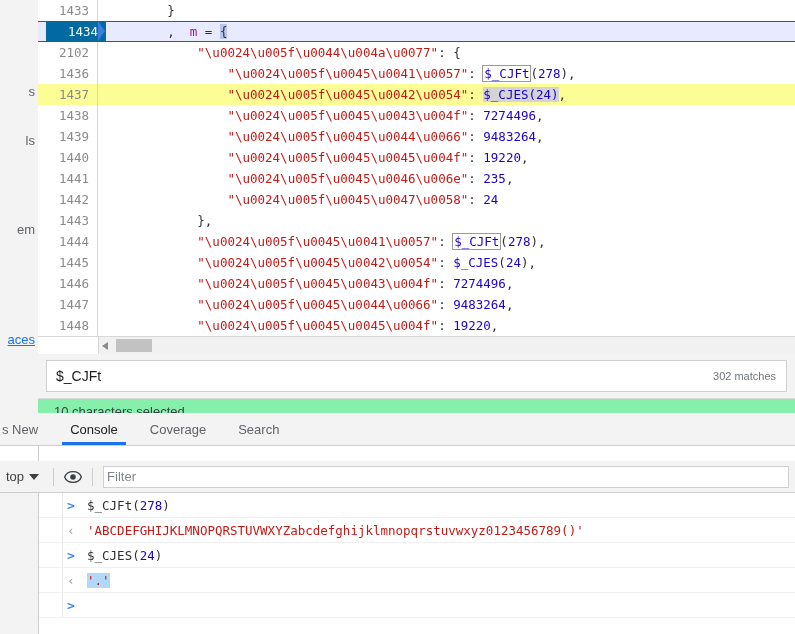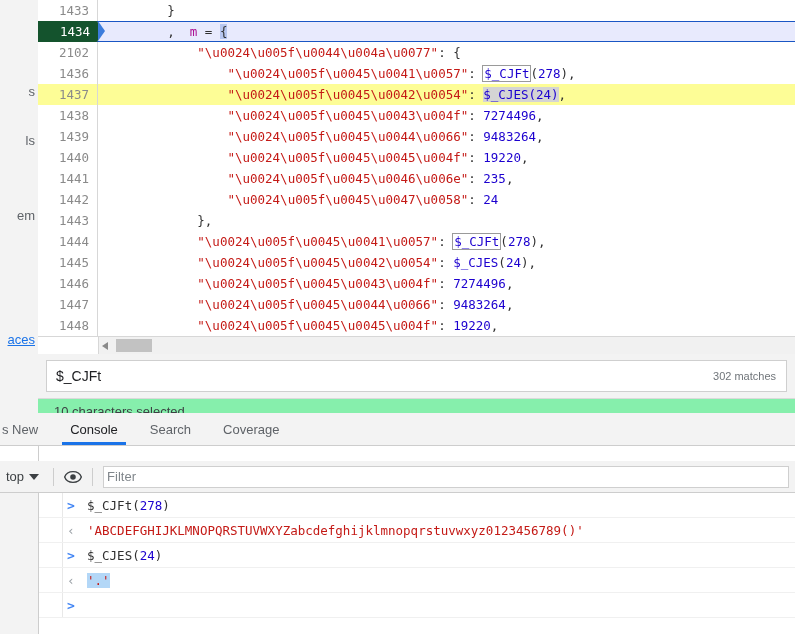--- a/index.html
+++ b/index.html
@@ -48,22 +48,23 @@
   }
   .code-line.active  { background: #e8eaFD; box-shadow: inset 0 1px 0 #1a56c4, inset 0 -1px 0 #1a56c4; }
   .code-line.hl      { background: #fdfd96; padding-left: 12px; }
   .gutter {
     position: absolute; left: 0; top: 0; width: 60px; height: 21px;
     text-align: right; padding-right: 8px; box-sizing: border-box;
     color: #8a8a8a; font-family: "DejaVu Sans Mono", monospace; font-size: 12.5px;
     border-right: 1px solid #d7d7d7;
   }
   .code-line.active .gutter {
-    background: #14532d; color: #ffffff; border-right: none;
+    background: #0369a1; color: #ffffff; border-right: none;
     border-radius: 0 2px 2px 0;
+    margin-left: 8px;
   }
   .gutter-arrow {
     position: absolute; left: 60px; top: 0;
     width: 0; height: 0;
     border-left: 7px solid #3c7cdc;
     border-top: 10.5px solid transparent;
     border-bottom: 10.5px solid transparent;
   }
   .code-text {
     position: absolute; left: 69px; top: 0; height: 21px;
@@ -209,21 +210,21 @@
 </style>
 </head>
 <body>
 
 <div id="app">
 
   <div class="left-strip">
     <div class="left-strip-inner" id="left-strip-inner">
         <div class="strip-txt" style="top: 84px;">s</div>
         <div class="strip-txt" style="top: 133px;">ls</div>
-        <div class="strip-txt" style="top: 208px;">em</div>
+        <div class="strip-txt" style="top: 222px;">em</div>
         <div class="strip-txt strip-link" style="top: 332px;">aces</div>
         <div class="strip-txt" style="top: 527px;">r will be</div>
         <div class="strip-txt" style="top: 548px;">a future</div>
         <div class="strip-txt" style="top: 569px;">Chrome.</div>
         <div class="strip-txt" style="top: 605px;">lease let</div>
         <div class="strip-txt" style="top: 626px;">the</div>
       </div>
     <div class="strip-white"></div>
     <div class="strip-caret"></div>
   </div>
@@ -268,24 +269,24 @@
 
   <div class="tabstrip">
     <div id="tabs-host" style="display:flex;align-items:stretch;">
         <div class="tab cut">
           <span>s New</span>
         </div>
         <div class="tab active">
           <span>Console</span>
         </div>
         <div class="tab">
-          <span>Search</span>
+          <span>Coverage</span>
         </div>
         <div class="tab">
-          <span>Coverage</span>
+          <span>Search</span>
         </div>
       </div>
   </div>
 
   <div class="console-toolbar">
     <div class="ctx-select">
       <span>top</span>
       <span class="caret-down"></span>
     </div>
     <div class="tb-sep"></div>

